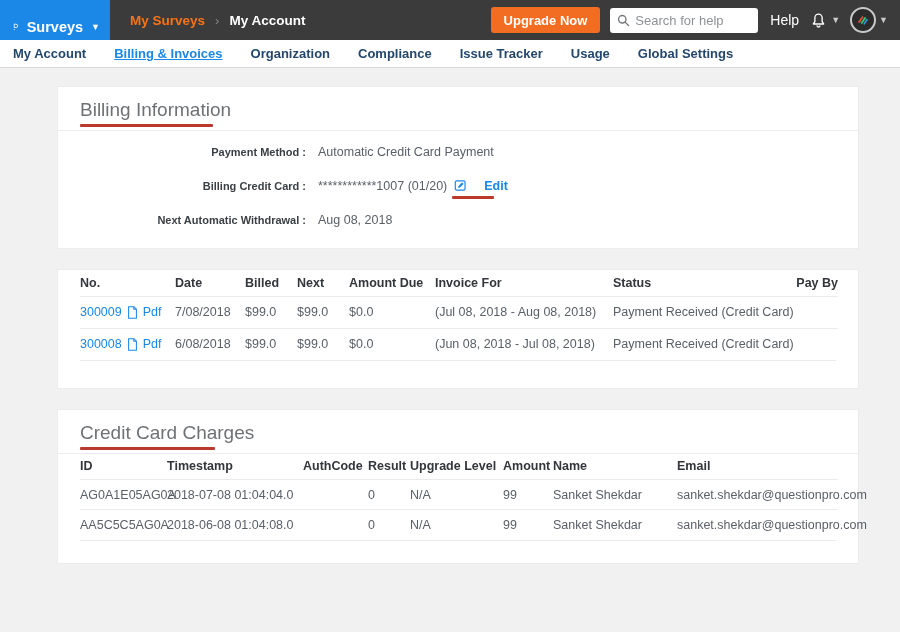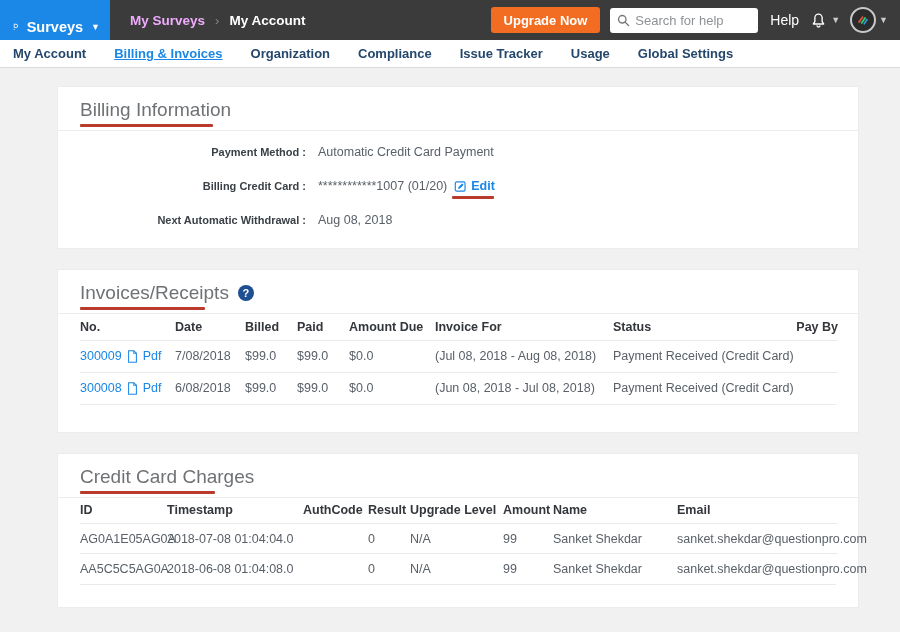--- a/index.html
+++ b/index.html
@@ -7,21 +7,21 @@
   body { font-family:"Liberation Sans", sans-serif; background:#f1f1f2; }
 
   
   .topbar { height:40px; background:#3b3b3b; display:flex; align-items:center; position:relative; }
   .logo-block { width:110px; height:40px; background:#1b87e6; display:flex; align-items:center; padding:14px 10px 0 12px; gap:8px; flex:0 0 auto; }
   .logo-mark { width:20px; height:22px; display:block; }
   .product-label { color:#fff; font-size:14.5px; font-weight:700; }
   .caret { font-size:9px; color:#fff; line-height:1; }
   .caret.dim { color:#c9c9c9; }
   .breadcrumb { display:flex; align-items:center; gap:10px; margin-left:20px; font-size:13.5px; font-weight:700; }
-  .crumb-dim { color:#f0abfc; }
+  .crumb-dim { color:#f97316; }
   .crumb-sep { color:#84878a; font-size:13px; font-weight:400; }
   .crumb-active { color:#ffffff; }
   .topbar-right { position:absolute; right:12px; top:0; height:40px; display:flex; align-items:center; gap:10px; }
   .upgrade-btn { background:#f26d21; color:#fff; border:none; font-family:inherit; font-size:13px; font-weight:700; height:26px; padding:0 13px; border-radius:3px; cursor:pointer; }
   .search-box { width:148px; height:25px; background:#fff; border-radius:3px; display:flex; align-items:center; padding:0 7px; gap:5px; }
   .search-box input { border:none; outline:none; width:112px; font-family:inherit; font-size:13px; color:#4a4d50; background:transparent; }
   .search-box input::placeholder { color:#8e9296; }
   .help-link { color:#fff; font-size:14px; margin-left:2px; }
   .icon-cluster { display:flex; align-items:center; gap:3px; }
   .avatar { width:26px; height:26px; border-radius:50%; background:#2b2b2b; border:2px solid #c7c9ca; display:flex; align-items:center; justify-content:center; }
@@ -38,21 +38,21 @@
   .card-title { font-size:19px; font-weight:400; color:#6f7275; display:inline-block; }
   .red-line { position:absolute; left:22px; top:37px; height:3px; background:#bb3a2e; border-radius:1px; }
   .rl-1 { width:133px; } .rl-2 { width:125px; } .rl-3 { width:135px; }
   .help-bubble { display:inline-flex; align-items:center; justify-content:center; width:16px; height:16px; border-radius:50%; background:#1d4f91; color:#fff; font-size:11px; font-weight:700; margin-left:9px; vertical-align:2px; cursor:pointer; }
 
   
   .bill-body { padding:4px 22px 11px 22px; }
   .bill-row { height:34px; display:flex; align-items:center; }
   .bill-label { width:226px; text-align:right; font-size:11px; font-weight:700; color:#3a4045; }
   .bill-value { margin-left:12px; font-size:12.5px; color:#5a6068; display:flex; align-items:center; }
-  .edit-wrap { position:relative; display:inline-flex; align-items:flex-end; gap:4px; margin-left:7px; cursor:pointer; }
+  .edit-wrap { position:relative; display:inline-flex; align-items:flex-start; gap:17px; margin-left:7px; cursor:pointer; }
   .edit-wrap .red-sub { position:absolute; left:-2px; top:17px; width:42px; height:3px; background:#bb3a2e; border-radius:1px; }
   .link { color:#1b87e6; text-decoration:none; cursor:pointer; }
   .edit-label { font-size:12.5px; font-weight:700; }
 
   
   .tbl-wrap { padding:0 22px; }
   table { border-collapse:collapse; table-layout:fixed; width:758px; }
   th { font-size:12.5px; font-weight:700; color:#33363b; text-align:left; height:26px; vertical-align:middle; white-space:nowrap; }
   td { font-size:12.5px; color:#5a6068; vertical-align:middle; white-space:nowrap; border-top:1px solid #e9eaeb; }
   .inv-table td { height:31px; }
@@ -148,42 +148,38 @@
         </span>
       </div>
       <div class="bill-row">
         <span class="bill-label">Next Automatic Withdrawal :</span>
         <span class="bill-value">Aug 08, 2018</span>
       </div>
     </div>
   </div>
 
   <div class="card">
-    <div class="card-head">
-      <span class="card-title">Invoices/Receipts</span><span class="help-bubble">?</span>
-      <span class="red-line rl-2"></span>
-    </div>
     <div class="tbl-wrap">
       <table class="inv-table">
         <colgroup>
           <col style="width:95px">
             <col style="width:70px">
             <col style="width:52px">
             <col style="width:52px">
           <col style="width:86px">
             <col style="width:178px">
             <col style="width:180px">
             <col style="width:45px">
         </colgroup>
         <thead>
           <tr>
             <th>No.</th>
             <th>Date</th>
             <th>Billed</th>
-            <th>Paid</th>
+            <th>Next</th>
             <th>Amount Due</th>
             <th>Invoice For</th>
             <th>Status</th>
             <th class="right">Pay By</th>
           </tr>
         </thead>
         <tbody>
           <tr>
             <td>
                 <span class="no-cell">

